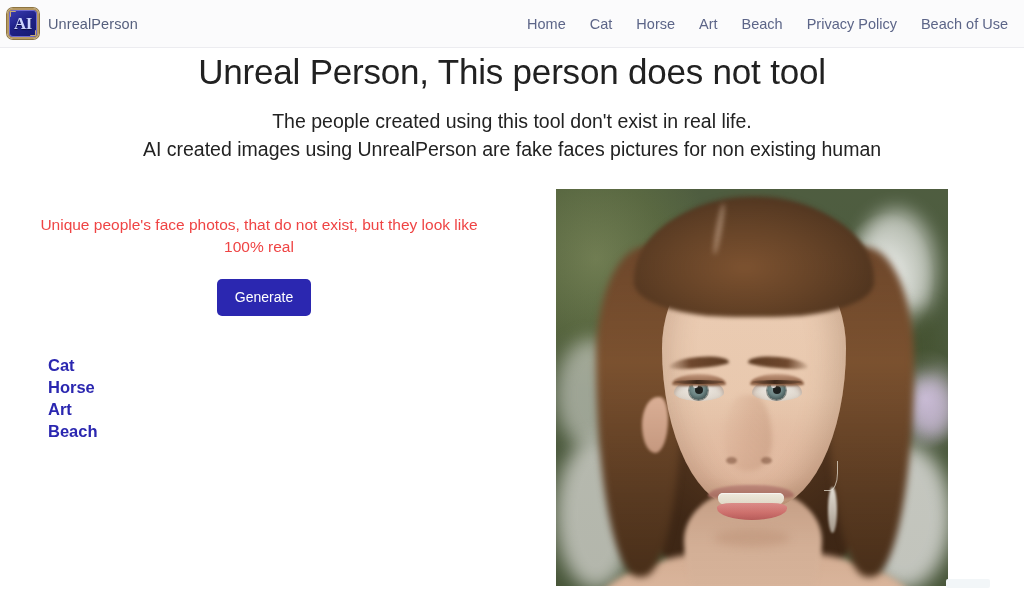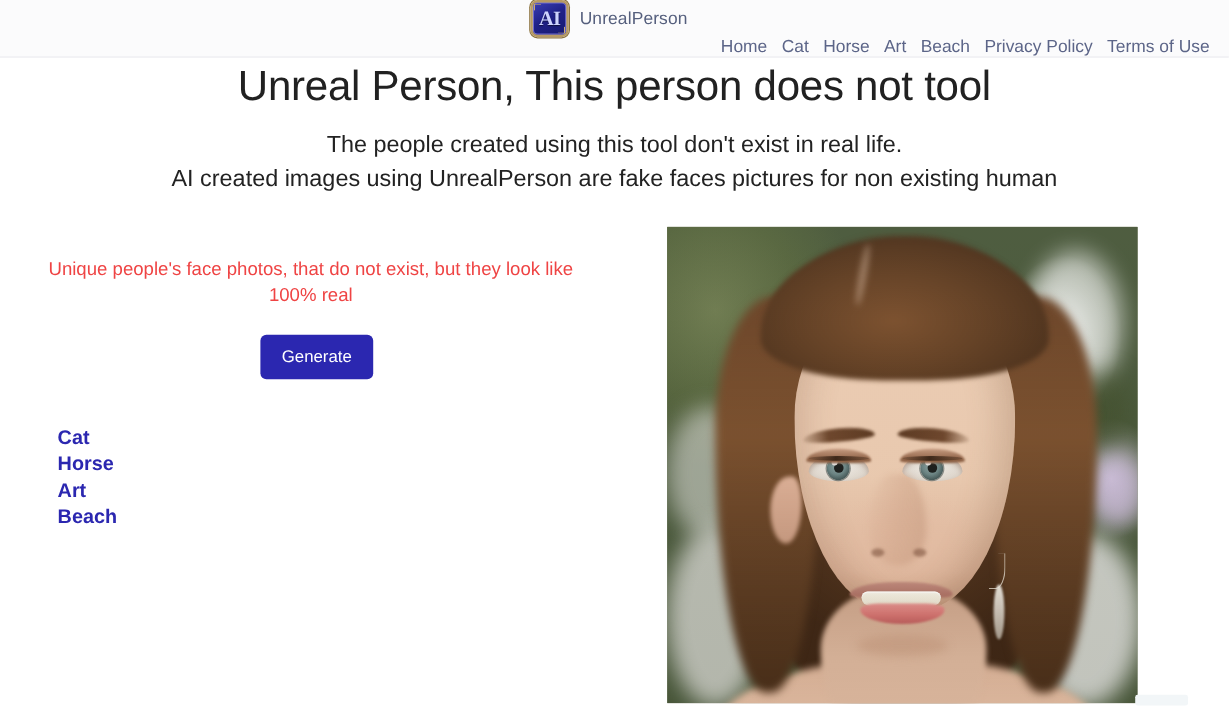--- a/index.html
+++ b/index.html
@@ -18,21 +18,20 @@
   .site-header {
     position: absolute;
     top: 0; left: 0;
     width: 1024px;
     height: 48px;
     background: #fbfbfc;
     border-bottom: 1px solid #ececf0;
     display: flex;
     align-items: center;
     padding: 0 16px 0 7px;
-    flex-direction: column;
   }
   .brand {
     display: flex;
     align-items: center;
     gap: 9px;
     text-decoration: none;
   }
   .brand-logo {
     width: 32px;
     height: 31px;
@@ -69,21 +68,21 @@
   .brand-name {
     font-size: 14.5px;
     color: #555f7d;
     letter-spacing: .1px;
   }
 
   .main-nav {
     margin-left: auto;
     display: flex;
     align-items: center;
-    gap: 12px;
+    gap: 24px;
   }
   .nav-link {
     font-size: 14.5px;
     color: #5c6588;
     text-decoration: none;
     white-space: nowrap;
   }
 
   
   .page-title {
@@ -447,21 +446,21 @@
     <span class="brand-name">UnrealPerson</span>
   </a>
 
   <nav class="main-nav">
     <a class="nav-link" href="#">Home</a>
     <a class="nav-link" href="#">Cat</a>
     <a class="nav-link" href="#">Horse</a>
     <a class="nav-link" href="#">Art</a>
     <a class="nav-link" href="#">Beach</a>
     <a class="nav-link" href="#">Privacy Policy</a>
-    <a class="nav-link" href="#">Terms of Use</a>
+    <a class="nav-link" href="#">Beach of Use</a>
   </nav>
 </header>
 
 <h1 class="page-title">Unreal Person, This person does not tool</h1>
 
 <div class="subtitle-block">
   <div class="subtitle-line">The people created using this tool don't exist in real life.</div>
   <div class="subtitle-line">AI created images using UnrealPerson are fake faces pictures for non existing human</div>
 </div>
 

